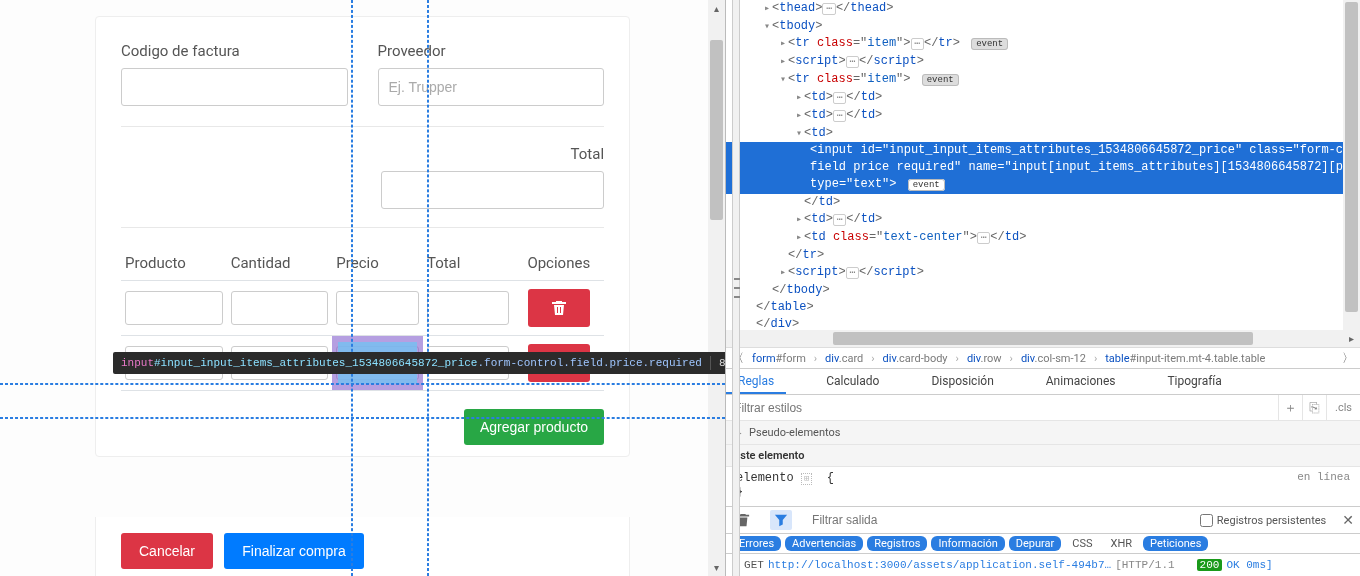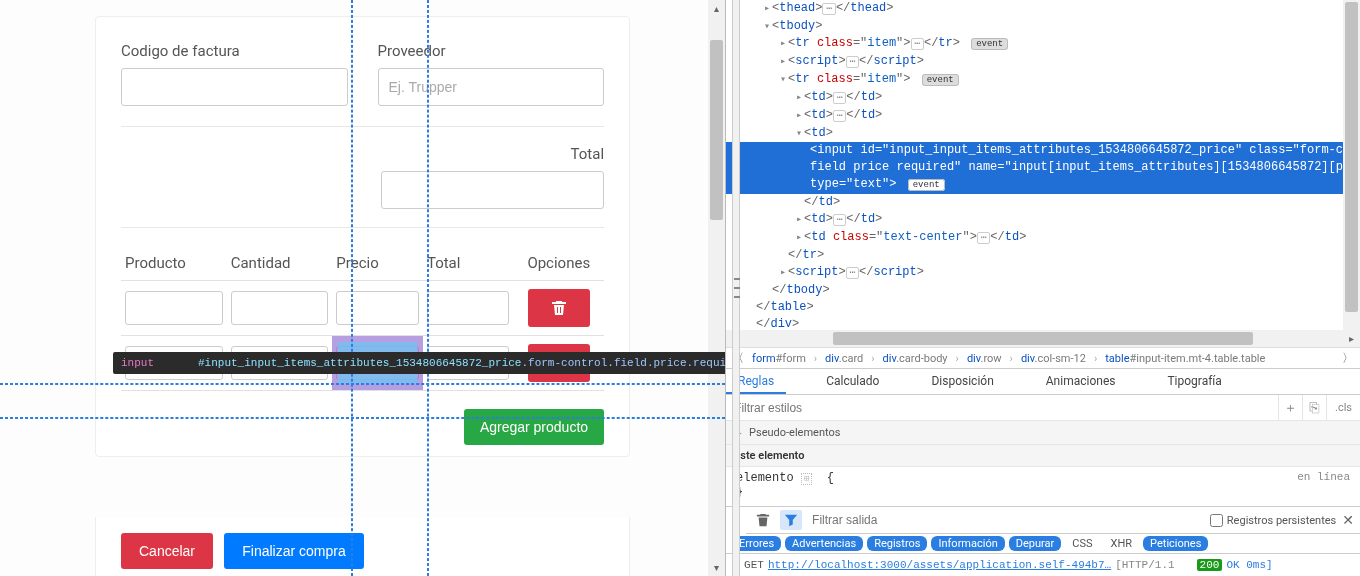--- a/index.html
+++ b/index.html
@@ -33,21 +33,21 @@
 .hl-content { position: absolute; left: 6px; right: 6px; top: 6px; bottom: 6px; background: rgba(120,190,240,0.85); pointer-events:none; }
 
 .btn-add { background: #28a745; color: #fff; border: none; padding: 10px 16px; font-size: 14px; border-radius: 3px; float: right; margin-top: 18px; cursor: pointer; }
 .card-footer { clear: both; padding: 16px 25px; margin: 60px 95px 0 95px; border: 1px solid #eee; border-top: none; background: #fff; }
 .btn-cancel { background: #dc3545; color: #fff; border: none; padding: 10px 18px; font-size: 14px; border-radius: 3px; margin-right: 8px; cursor: pointer; }
 .btn-finish { background: #007bff; color: #fff; border: none; padding: 10px 18px; font-size: 14px; border-radius: 3px; cursor: pointer; }
 
 
 .tooltip { position: absolute; left: 113px; top: 352px; background: #2b2b2b; color: #ddd; font-family: "Courier New", monospace; font-size: 11px; padding: 4px 8px; border-radius: 2px; white-space: nowrap; z-index: 50; display:flex; align-items:center; }
 .tooltip .tag { color: #e878c8; }
-.tooltip .id { color: #8be0ff; margin-left: 44px; }
+.tooltip .id { color: #8be0ff; }
 .tooltip .cls { color: #9fc6ff; }
 .tooltip .sep { border-left: 1px solid #555; margin: 0 8px; height: 14px; }
 .tooltip::after { content: ""; position: absolute; bottom: -6px; left: 280px; border: 6px solid transparent; border-top-color: #2b2b2b; }
 
 
 .guide { position: absolute; border: 1px dashed #2a7de1; z-index: 40; pointer-events: none; }
 .guide-v { top: 0; bottom: 0; width: 0; }
 .guide-h { left: 0; right: 0; height: 0; }
 
 
@@ -92,36 +92,36 @@
 .filter-row { height: 26px; border-bottom:1px solid #e5e5e5; display:flex; align-items:center; }
 .filter-input { flex:1; border:none; outline:none; padding: 0 8px; font-size:12px; color:#555; }
 .filter-row .tool { width:24px; text-align:center; color:#888; border-left:1px solid #e5e5e5; height:100%; display:flex; align-items:center; justify-content:center; cursor:pointer; font-size:13px; }
 
 .pseudo-row { height:24px; border-bottom:1px solid #e5e5e5; padding:0 8px; display:flex; align-items:center; color:#555; font-size:11px; gap:5px; background:#f5f5f5; }
 .este-row { height:22px; border-bottom:1px solid #e5e5e5; padding:0 8px; display:flex; align-items:center; color:#333; font-weight:600; font-size:11px; background:#f5f5f5; }
 .css-body { flex:1; padding: 4px 10px; font-family:"Courier New",monospace; font-size:12px; color:#333; background:#fff; min-height:30px; position:relative; border-bottom: 1px solid #ccc; }
 .css-body .inline { position:absolute; right:10px; top:4px; color:#888; font-size:11px; }
 
 
-.console-toolbar { height:27px; border-bottom:1px solid #ccc; background:#fff; display:flex; align-items:center; padding:0 6px; gap:6px;margin-left:20px; }
+.console-toolbar { height:27px; border-bottom:1px solid #ccc; background:#fff; display:flex; align-items:center; padding:0 6px; gap:16px; }
 .console-toolbar .tool-btn { width:22px; height:20px; display:flex; align-items:center; justify-content:center; color:#666; border-radius:2px; cursor:pointer; }
 .console-toolbar .tool-btn.active { background:#d8e6fb; color:#2a7de1; }
 .console-filter { flex:1; border:none; outline:none; font-size:12px; color:#555; padding:0 4px; }
 .console-toolbar .chk { display:flex; align-items:center; gap:4px; font-size:11px; color:#555; }
 .console-toolbar .close { color:#666; font-size:14px; cursor:pointer; }
 
 .console-tabs { height:20px; display:flex; align-items:center; padding:0 6px; gap:4px; border-bottom:1px solid #ccc; font-size:11px; }
 .console-tabs .ct { padding:1px 7px; border-radius:6px; cursor:pointer; }
 .console-tabs .ct.blue { background:#2a7de1; color:#fff; }
 .console-tabs .ct.plain { color:#555; }
 
 .console-out { height:22px; padding:2px 8px; font-family:"Courier New",monospace; font-size:11px; display:flex; align-items:center; gap:4px; overflow:hidden; white-space:nowrap; }
 .console-out .tw2 { color:#888; font-size:10px; }
 .console-out .method { color:#555; }
-.console-out .url { color:#2a7de1; text-decoration:underline; }
+.console-out .url { color:#2a7de1; }
 .console-out .proto { color:#888; }
 .console-out .ok { background:#1a9a1a; color:#fff; padding:0 3px; border-radius:2px;margin-left:18px; }
 .console-out .tail { color:#2a7de1; }
 
 .gutter { position:absolute; left:732px; top:0; width:8px; height:100%; background:#f1f1f1; border-left:1px solid #ccc; border-right:1px solid #ccc; z-index:5; }
 .gutter .grip { position:absolute; top:50%; left:1px; width:6px; height:20px; transform:translateY(-50%); display:flex; flex-direction:column; justify-content:space-between; }
 .gutter .grip span { height:2px; background:#888; }
 
 </style>
 </head>

